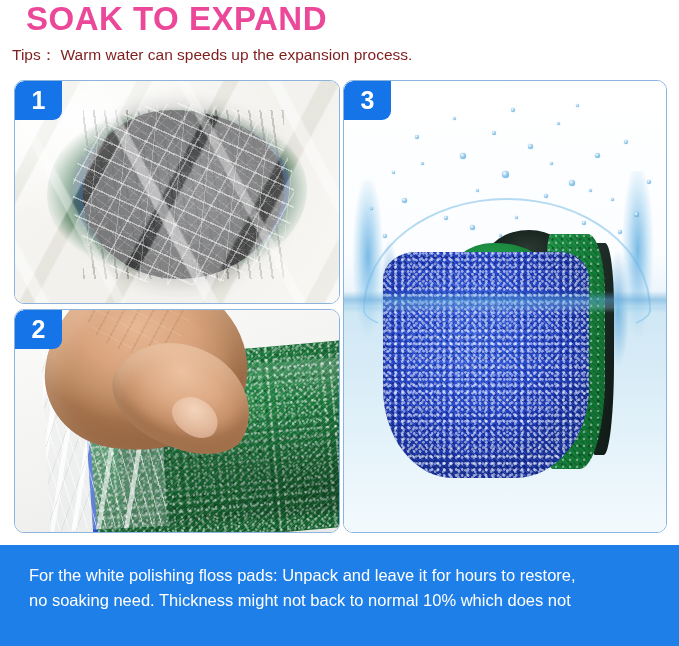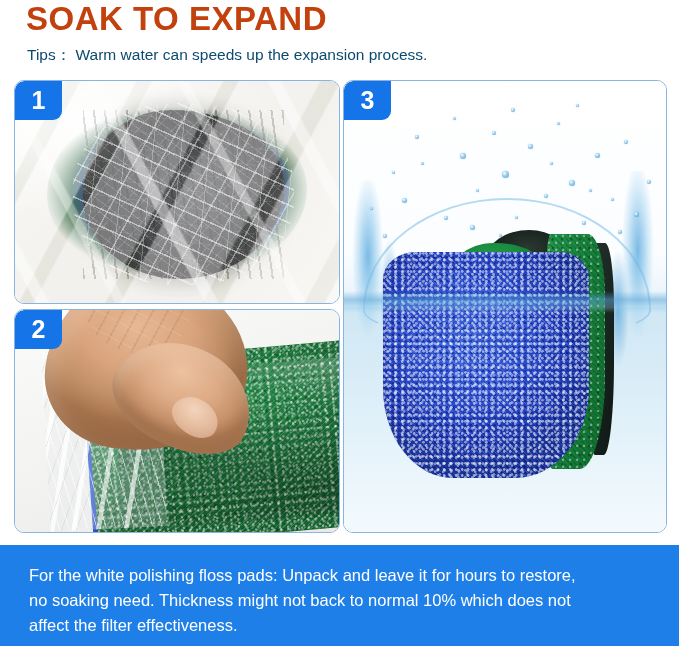--- a/index.html
+++ b/index.html
@@ -16,31 +16,31 @@
     -webkit-font-smoothing: antialiased;
   }
 
   
   .page-title {
     position: absolute;
     left: 26px;
     top: 0px;
     font-size: 33px;
     font-weight: bold;
-    color: #c2410c;
+    color: #ec4899;
     letter-spacing: 0.5px;
     line-height: 38px;
     white-space: nowrap;
   }
   .tips-line {
     position: absolute;
-    left: 27px;
+    left: 12px;
     top: 44px;
     font-size: 15.5px;
-    color: #0c4a6e;
+    color: #7f1d1d;
     line-height: 22px;
     white-space: nowrap;
   }
 
   
   .panel {
     position: absolute;
     border: 1.5px solid #8ab4dd;
     border-radius: 10px;
     overflow: hidden;
@@ -427,14 +427,13 @@
       <div class="p3-sponge-tex"></div>
     </div>
     <div class="p3-waterline"></div>
   </div>
   <div class="badge">3</div>
 </div>
 
 <div class="footer-banner">
   <div class="footer-text">For the white polishing floss pads: Unpack and leave it for hours to restore,</div>
   <div class="footer-text">no soaking need. Thickness might not back to normal 10% which does not</div>
-  <div class="footer-text">affect the filter effectiveness.</div>
 </div>
 
 </body></html>

